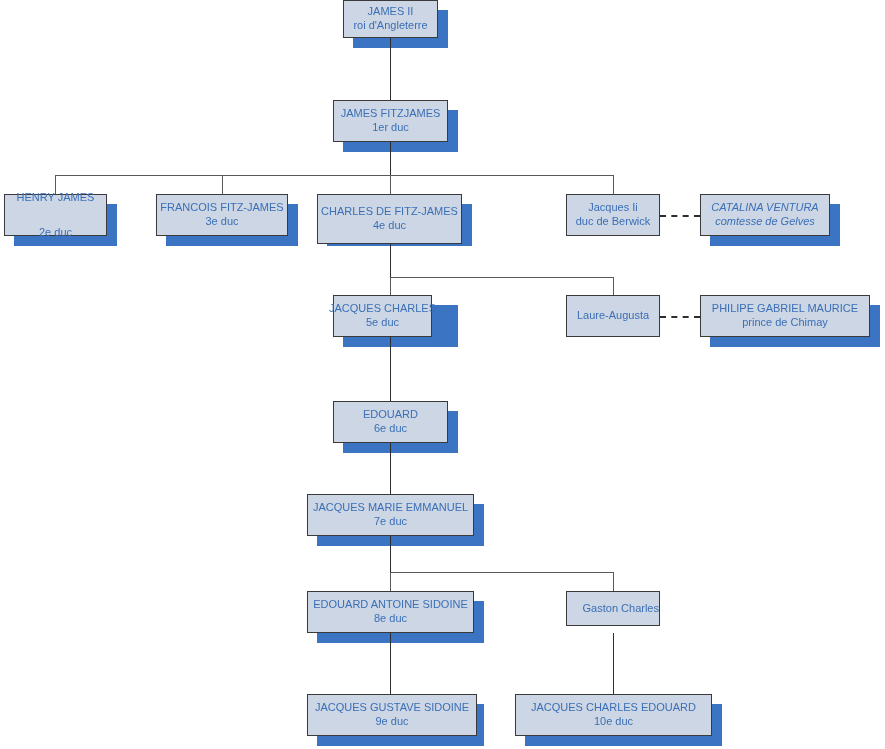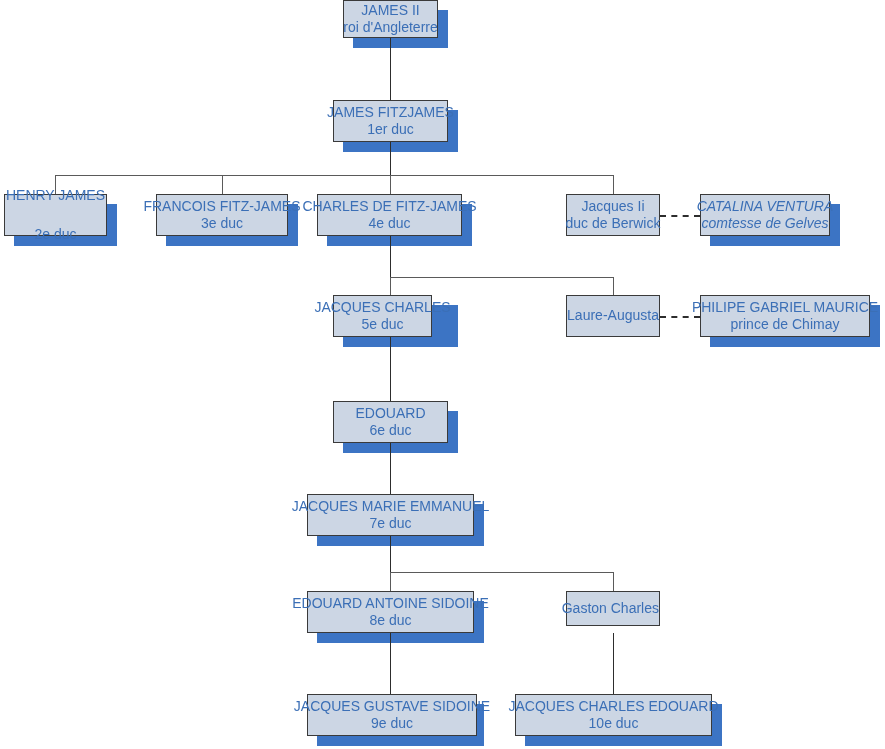--- a/index.html
+++ b/index.html
@@ -22,21 +22,21 @@
     box-sizing: border-box;
     background: #ccd6e4;
     border: 1px solid #3a3a3a;
     color: #3b6fb6;
     display: flex;
     flex-direction: column;
     align-items: center;
     justify-content: center;
     text-align: center;
     line-height: 1.25;
-    font-size: 14px;
+    font-size: 11px;
     z-index: 3;
   }
   .node .ln1 { display: block; white-space: nowrap; }
   .node .ln2 { display: block; white-space: nowrap; }
   .node .ln2:empty { display: none; }
   
   .shadow {
     position: absolute;
     background: #3c74c4;
     z-index: 1;
@@ -115,21 +115,21 @@
         <span class="ln2">1er duc</span>
       </div>
       <div class="node" style="left: 4px; top: 194px; width: 103px; height: 42px; gap: 21px;">
         <span class="ln1">HENRY JAMES</span>
         <span class="ln2">2e duc</span>
       </div>
       <div class="node" style="left: 156px; top: 194px; width: 132px; height: 42px;">
         <span class="ln1">FRANCOIS FITZ-JAMES</span>
         <span class="ln2">3e duc</span>
       </div>
-      <div class="node" style="left: 317px; top: 194px; width: 145px; height: 42px;">
+      <div class="node" style="left: 317px; top: 194px; width: 145px; height: 50px;">
         <span class="ln1">CHARLES DE FITZ-JAMES</span>
         <span class="ln2">4e duc</span>
       </div>
       <div class="node" style="left: 566px; top: 194px; width: 94px; height: 42px;">
         <span class="ln1">Jacques Ii</span>
         <span class="ln2">duc de Berwick</span>
       </div>
       <div class="node" style="left: 700px; top: 194px; width: 130px; height: 42px; font-style: italic;">
         <span class="ln1">CATALINA VENTURA</span>
         <span class="ln2">comtesse de Gelves</span>

